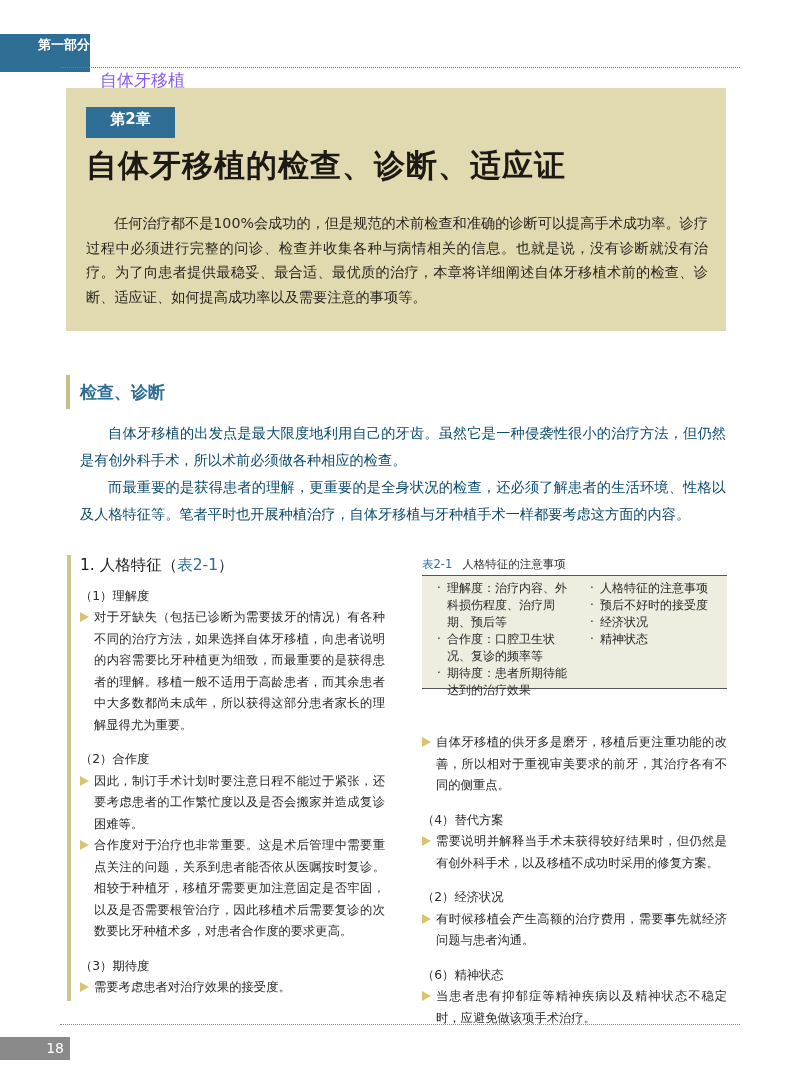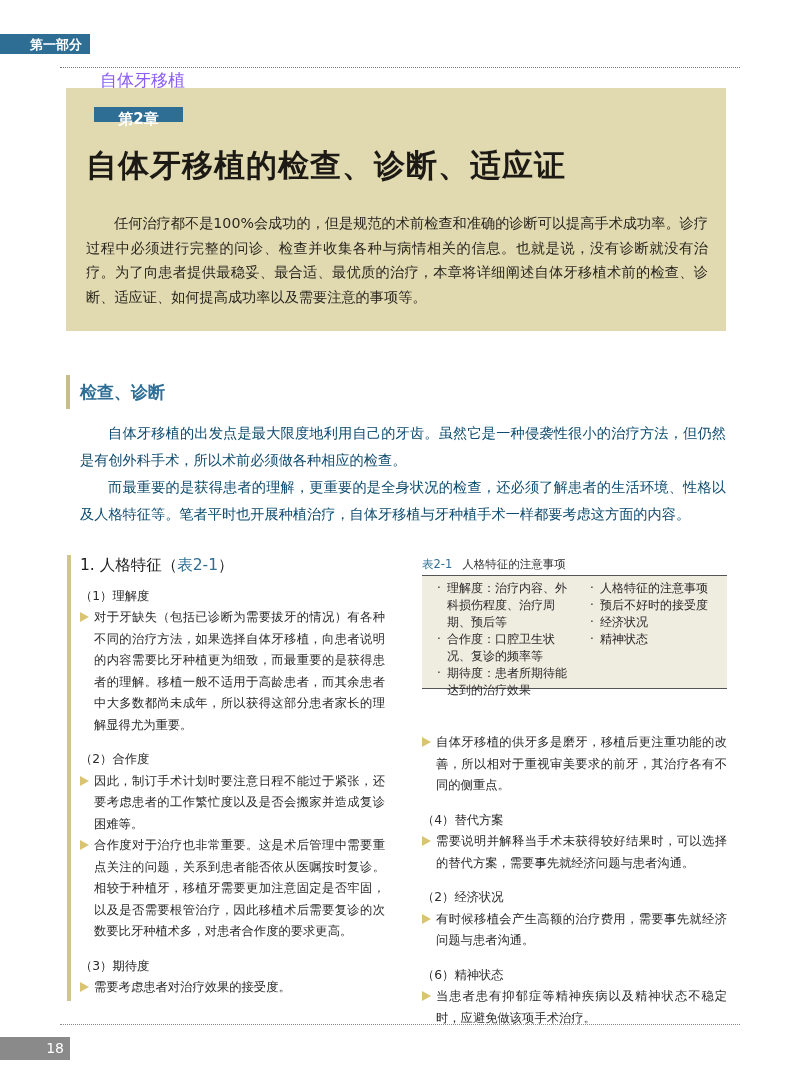--- a/index.html
+++ b/index.html
@@ -6,37 +6,37 @@
   body {
     width:800px; height:1092px; position:relative; overflow:hidden;
     background:#ffffff;
     font-family:"DejaVu Sans","Liberation Sans",sans-serif;
     color:#2a2a2a;
   }
   .abs { position:absolute; }
 
   
   .part-badge {
-    left:0; top:34px; width:90px; height:20px;
+    left:0; top:34px; width:90px; height:38px;
     background:#2e6e95; color:#fff;
     font-size:13px; line-height:22px; text-align:right;
-    padding-right:8px; box-sizing:border-box; font-weight:bold;
+    box-sizing:border-box; font-weight:bold;
   }
   .part-name { left:100px; top:37px; font-size:17px; color:#8b5cf6;margin-top:32px; }
   .top-rule { left:60px; top:67px; width:680px; border-top:1px dotted #777; }
 
   
   .chapter-box {
     left:66px; top:88px; width:660px; height:243px;
     background:#e1dab0;
   }
   .chapter-badge {
-    left:86px; top:107px; width:89px; height:15px;
+    left:86px; top:107px; width:89px; height:31px;
     background:#2e6e95; color:#fff; font-weight:bold;
-    font-size:15px; line-height:25px; text-align:center;margin-left:8px;
+    font-size:15px; line-height:25px; text-align:center;
   }
   .chapter-title {
     left:86px; top:145px; font-size:31px; font-weight:bold;
     color:#1d1a16; letter-spacing:1px;
     font-family:"DejaVu Sans","Liberation Sans",sans-serif;
   }
   .chapter-intro {
     left:86px; top:211px; width:622px;
     font-size:14.2px; line-height:24.5px; color:#2a2620;
     text-indent:28px; text-align:justify;
@@ -132,21 +132,21 @@
     <div class="tbl-item"><span class="dot">·</span><span>经济状况</span></div>
     <div class="tbl-item"><span class="dot">·</span><span>精神状态</span></div>
   </div>
 </div>
 
 <div class="abs col" style="left:422px; top:732px; width:305px;">
   <div class="bullet"><span class="tri"></span><span>自体牙移植的供牙多是磨牙，移植后更注重功能的改善，所以相对于重视审美要求的前牙，其治疗各有不同的侧重点。</span></div>
   <div class="gap"></div>
 
   <div class="item-head">（4）替代方案</div>
-  <div class="bullet"><span class="tri"></span><span>需要说明并解释当手术未获得较好结果时，可以选择的替代方案，需要事先就经济问题与患者沟通。</span></div>
+  <div class="bullet"><span class="tri"></span><span>需要说明并解释当手术未获得较好结果时，但仍然是有创外科手术，以及移植不成功时采用的修复方案。</span></div>
   <div class="gap"></div>
 
   <div class="item-head">（2）经济状况</div>
   <div class="bullet"><span class="tri"></span><span>有时候移植会产生高额的治疗费用，需要事先就经济问题与患者沟通。</span></div>
   <div class="gap"></div>
 
   <div class="item-head">（6）精神状态</div>
   <div class="bullet"><span class="tri"></span><span>当患者患有抑郁症等精神疾病以及精神状态不稳定时，应避免做该项手术治疗。</span></div>
 </div>
 

